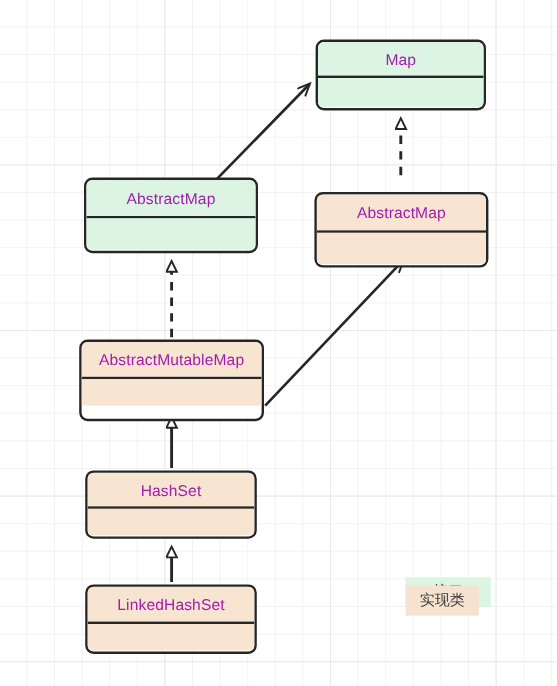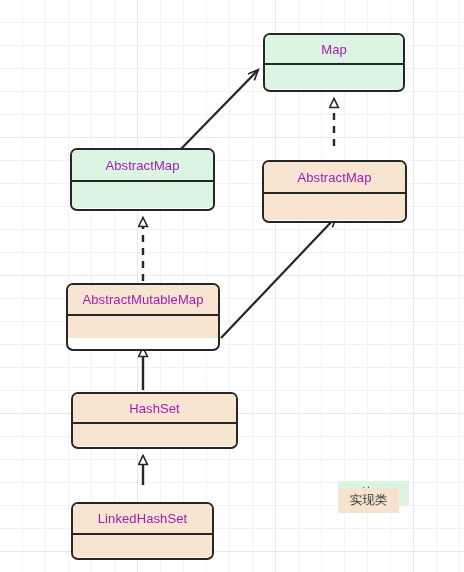--- a/index.html
+++ b/index.html
@@ -126,26 +126,26 @@
   <div class="uml-box impl" id="node-abstract-map" style="left: 262px; top: 160px; width: 145px; height: 63px;">
     <div class="uml-title" style="height: 32px;">AbstractMap</div>
     <div class="uml-body" style="height: 26px;"></div>
   </div>
 
   <div class="uml-box impl" id="node-abstract-mutable-map" style="left: 66px; top: 283px; width: 154px; height: 68px;">
     <div class="uml-title" style="height: 31px;">AbstractMutableMap</div>
     <div class="uml-body" style="height: 22px;"></div>
   </div>
 
-  <div class="uml-box impl" id="node-hash-set" style="left: 71px; top: 392px; width: 167px; height: 57px;">
+  <div class="uml-box impl" id="node-hash-set" style="left: 71px; top: 392px; width: 143px; height: 57px;">
     <div class="uml-title" style="height: 30px;">HashSet</div>
     <div class="uml-body" style="height: 22px;"></div>
   </div>
 
-  <div class="uml-box impl" id="node-linked-hash-set" style="left: 71px; top: 502px; width: 143px; height: 58px;">
+  <div class="uml-box impl" id="node-linked-hash-set" style="left: 71px; top: 487px; width: 143px; height: 58px;">
     <div class="uml-title" style="height: 31px;">LinkedHashSet</div>
     <div class="uml-body" style="height: 22px;"></div>
   </div>
 
   <div class="legend-chip legend-iface" id="legend-interface" style="left: 322px; top: 481px; width: 71px; height: 25px;">
     <span>接口</span>
   </div>
 
   <div class="legend-chip legend-impl" id="legend-implementation" style="left: 322px; top: 488px; width: 61px; height: 25px;">
     <span>实现类</span>

